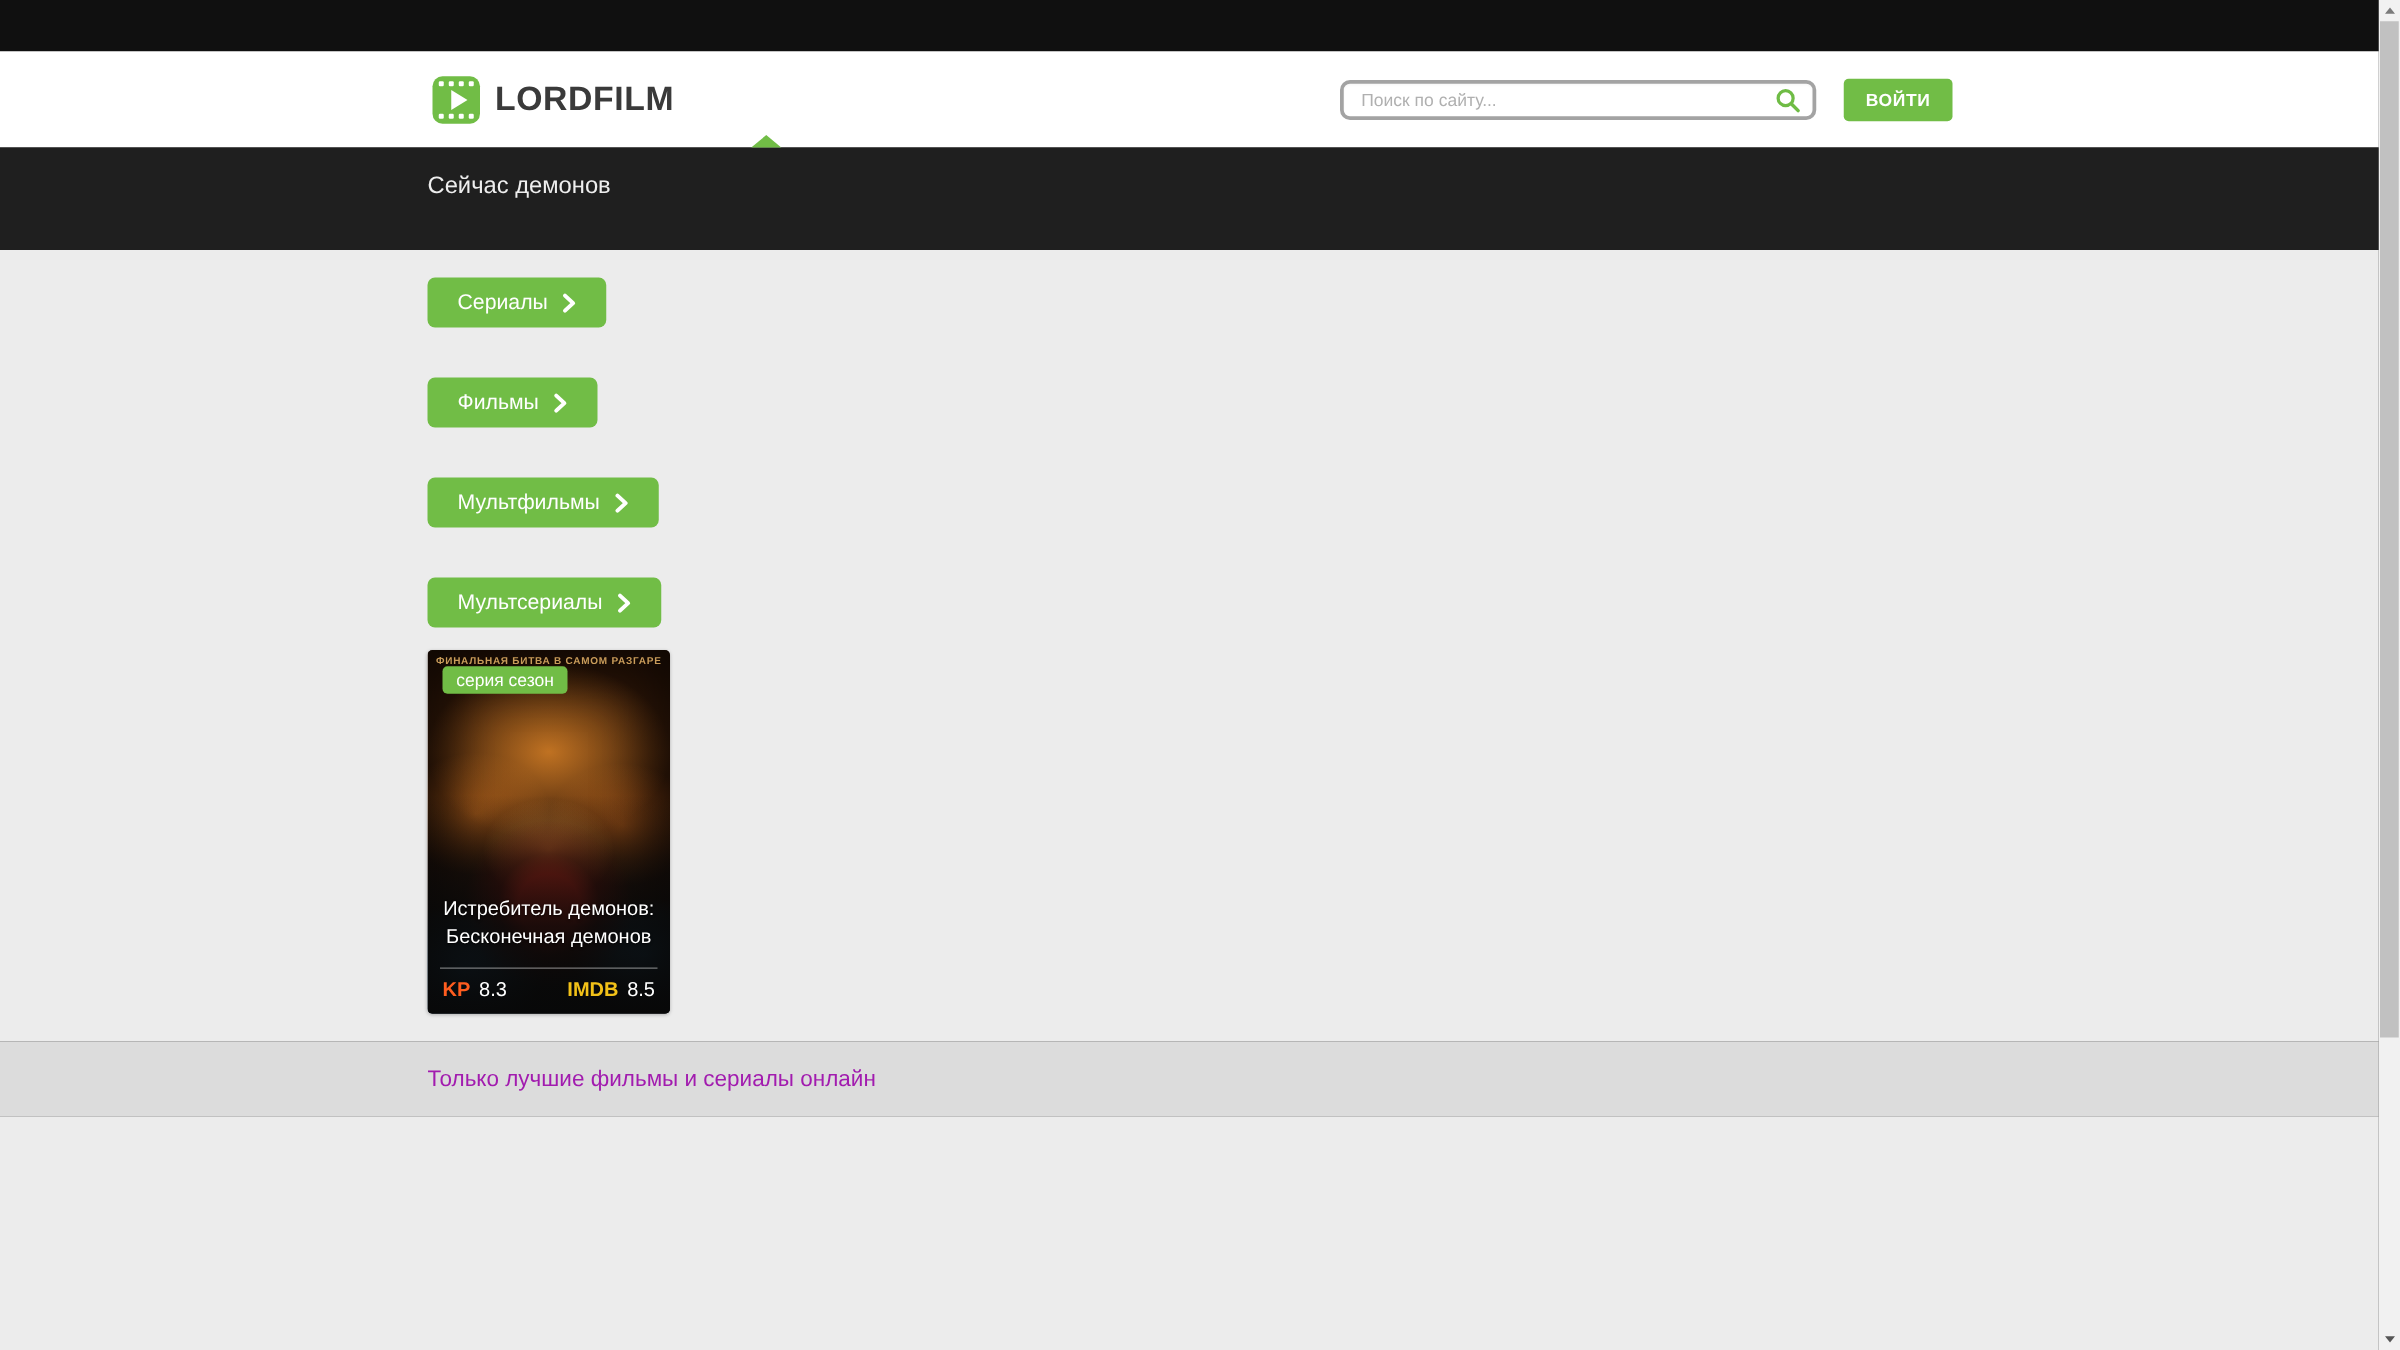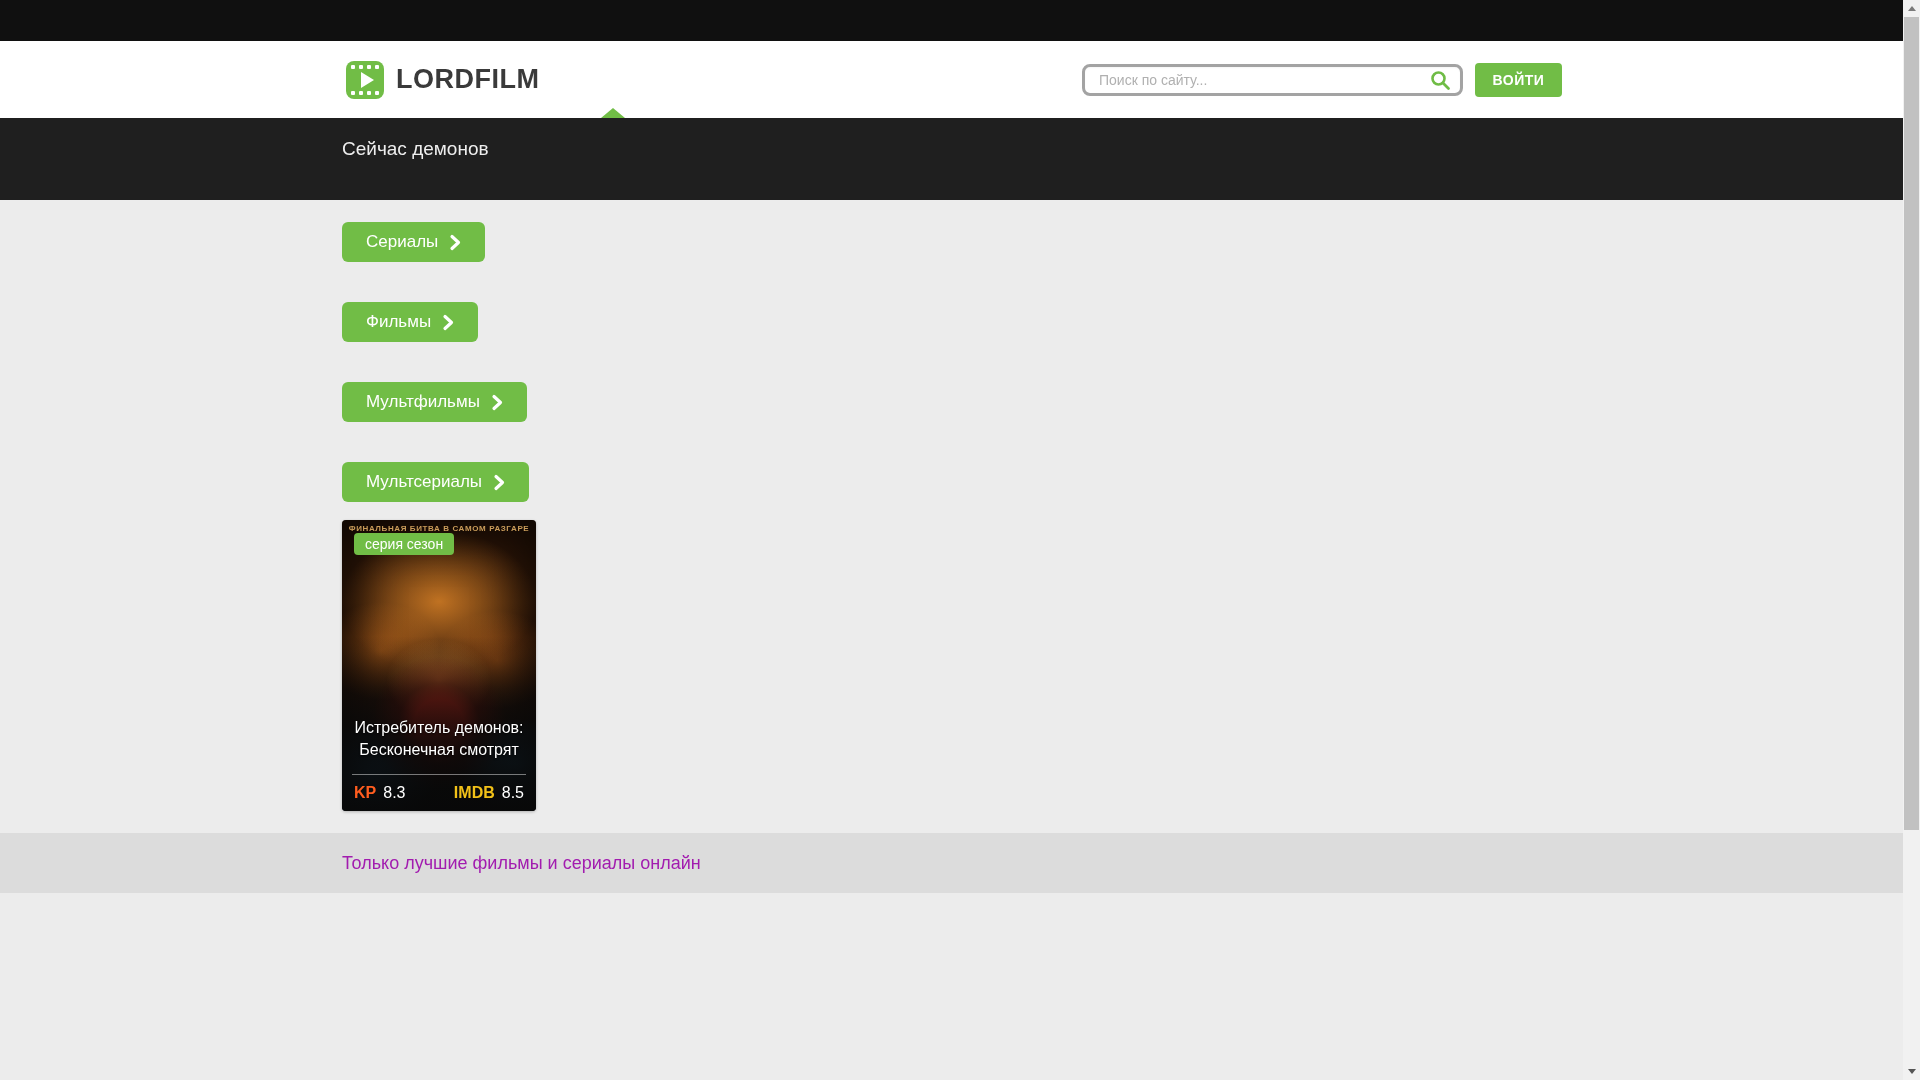--- a/index.html
+++ b/index.html
@@ -52,21 +52,21 @@
     width:381px; height:32px; border:3px solid #a3a3a3; border-radius:8px;
     padding:0 40px 0 14px; font-size:14px; color:#333;
     font-family:"Liberation Sans", sans-serif; outline:none;
     box-shadow:inset 0 1px 2px rgba(0,0,0,0.04);
   }
   .search-input::placeholder { color:#b0b0b0; }
   .search-icon {
     position:absolute; right:12px; top:6px; cursor:pointer;
   }
   .login-btn {
-    margin-left:12px; width:87px; height:34px; border:none; cursor:pointer;
+    margin-left:22px; width:87px; height:34px; border:none; cursor:pointer;
     background:#71bd46; color:#fff; font-size:14px; font-weight:bold;
     letter-spacing:0.5px; border-radius:4px;
     font-family:"Liberation Sans", sans-serif;
   }
 
   
   .hero { background:#1f1f1f; height:82px; }
   .hero-inner { position:relative; height:82px; padding:20px 21px 0; }
   .hero-arrow {
     position:absolute; left:280px; top:-10px;
@@ -256,21 +256,21 @@
       </div>
 
       <div class="movie-card">
         <div class="poster"></div>
         <div class="poster-vignette"></div>
         <div class="poster-tagline">ФИНАЛЬНАЯ БИТВА В САМОМ РАЗГАРЕ</div>
         <span class="card-badge">серия сезон</span>
         <div class="card-overlay">
           <div class="card-title">
             <div>Истребитель демонов:</div>
-            <div>Бесконечная смотрят</div>
+            <div>Бесконечная демонов</div>
           </div>
           <hr class="card-sep">
           <div class="card-ratings">
             <div class="rating">
               <span class="kp-label" style="color: rgb(255, 93, 31);">KP</span>
               <span class="val">8.3</span>
             </div>
             <div class="rating">
               <span class="imdb-label" style="color: rgb(242, 193, 24);">IMDB</span>
               <span class="val">8.5</span>

